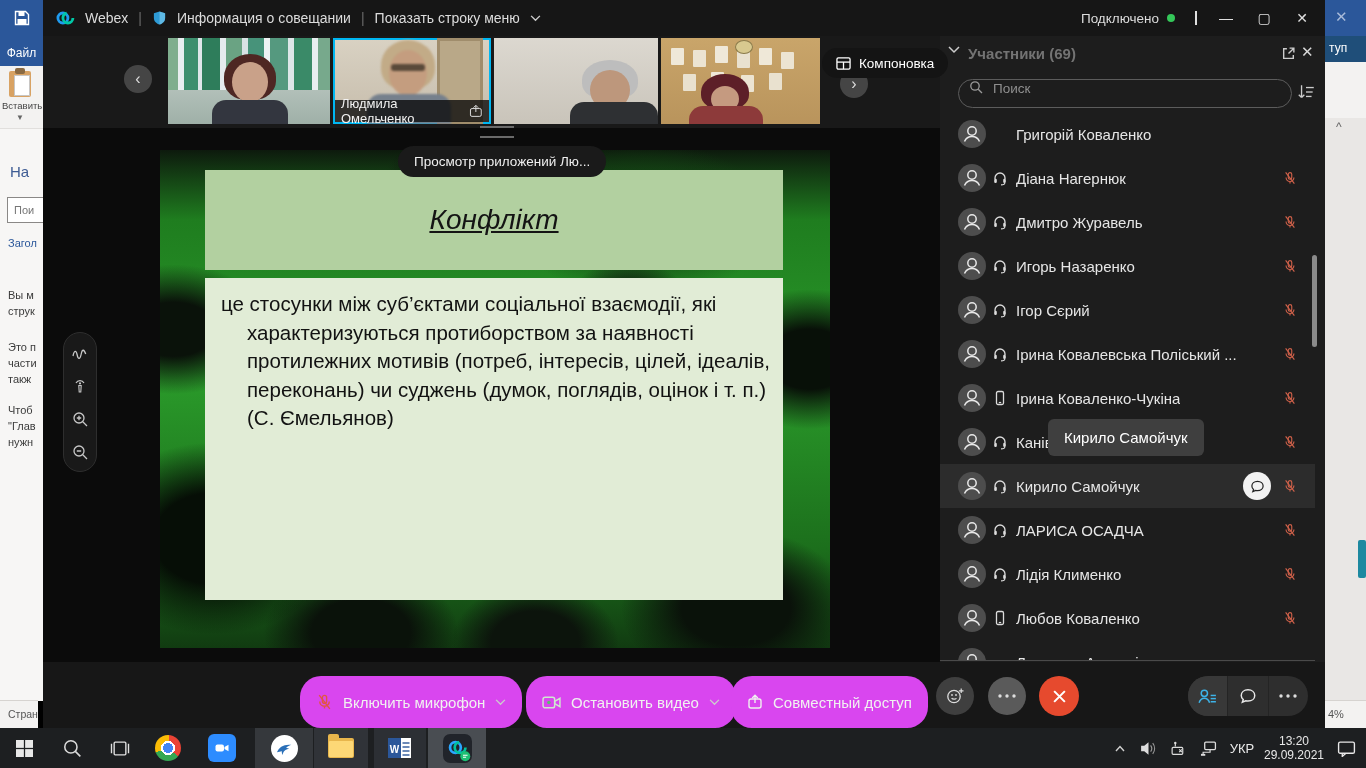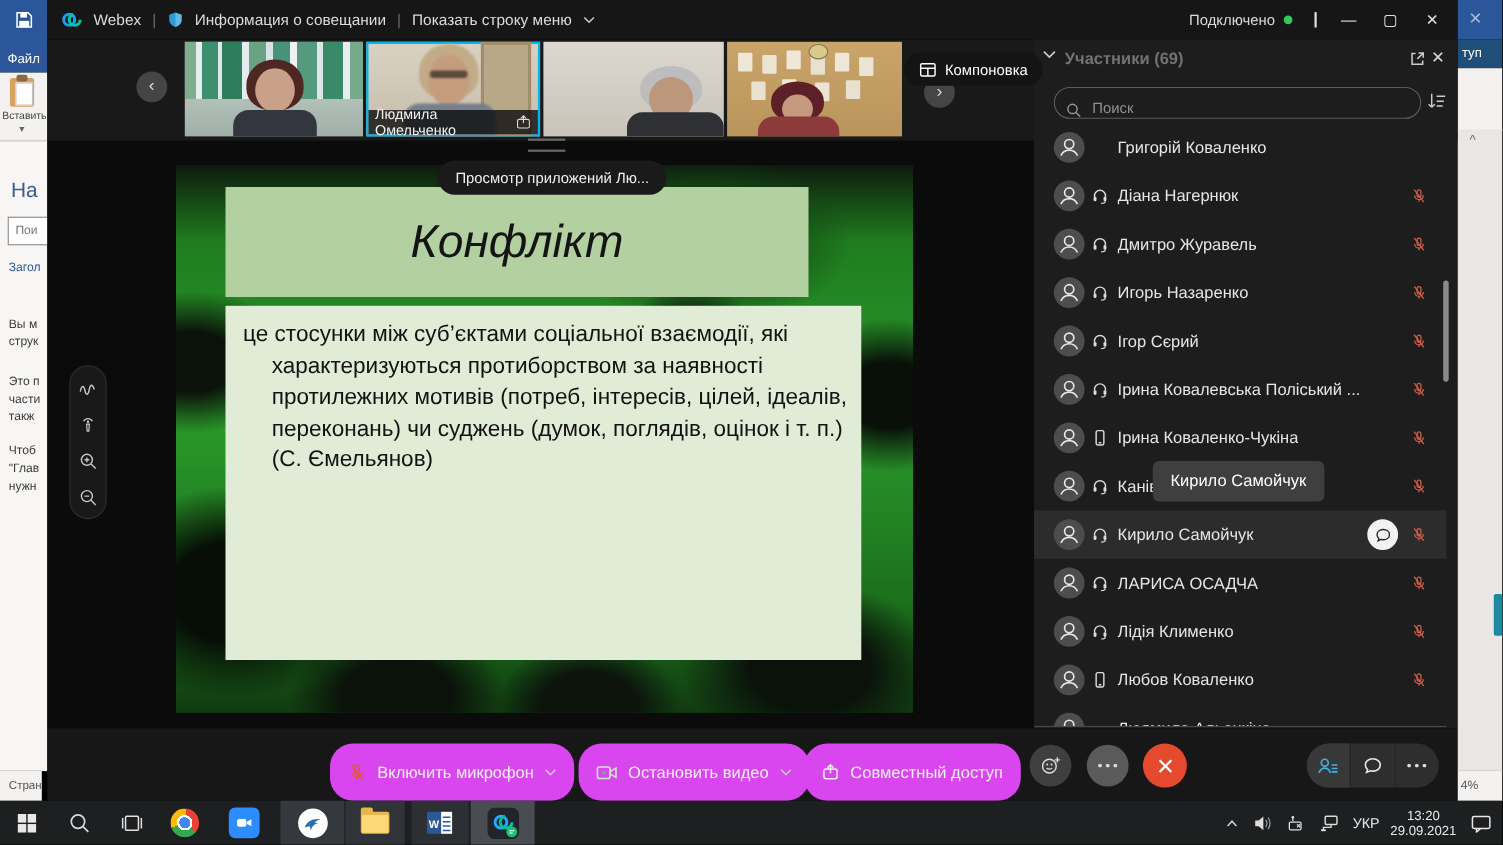--- a/index.html
+++ b/index.html
@@ -13,21 +13,21 @@
   .w-qat{left:0;top:0;width:43px;height:40px;background:#2b579a;}
   .w-filetab{left:0;top:40px;width:43px;height:26px;background:#2b579a;color:#fff;
     font-size:12px;display:flex;align-items:center;justify-content:center;}
   .w-ribbon{left:0;top:66px;width:43px;height:62px;background:#f3f2f1;overflow:hidden;}
   .w-clip{position:absolute;left:9px;top:5px;width:22px;height:26px;background:#d8a263;border-radius:2px;}
   .w-clip:before{content:"";position:absolute;left:6px;top:-3px;width:10px;height:6px;background:#8a6a43;border-radius:2px;}
   .w-clip:after{content:"";position:absolute;left:5px;top:4px;width:14px;height:19px;background:#fff;border:1px solid #c8c6c4;}
   .w-paste-label{position:absolute;left:2px;top:34px;width:60px;font-size:9.5px;color:#444;}
   .w-paste-caret{position:absolute;left:16px;top:47px;font-size:8px;color:#666;}
   .w-nav{left:0;top:128px;width:43px;height:572px;background:#f7f6f5;border-top:1px solid #e1dfdd;overflow:hidden;}
-  .w-nav-h{position:absolute;left:10px;top:34px;font-size:19px;color:#3e5c94;}
+  .w-nav-h{position:absolute;left:10px;top:34px;font-size:15px;color:#3e5c94;}
   .w-nav-search{position:absolute;left:7px;top:68px;width:40px;height:26px;background:#fff;border:1px solid #8a8886;
     font-size:11px;color:#767676;line-height:24px;padding-left:6px;box-sizing:border-box;}
   .w-nav-link{position:absolute;left:8px;top:108px;font-size:11px;color:#2b579a;}
   .w-nav-p{position:absolute;left:8px;font-size:11px;color:#3b3b3b;line-height:16px;}
   .w-status{left:0;top:700px;width:38px;height:28px;background:#f3f2f1;border-top:1px solid #d6d3d0;
     font-size:10.5px;color:#555;line-height:27px;padding-left:8px;box-sizing:border-box;overflow:hidden;}
 
   
   .wr-title{left:1325px;top:0;width:41px;height:36px;background:#2b579a;}
   .wr-close{position:absolute;left:10px;top:8px;font-size:15px;color:#a9bbd9;}
@@ -85,38 +85,38 @@
     radial-gradient(140px 90px at 2% 36%,#0a120a 30%,transparent 72%),
     radial-gradient(170px 130px at 8% 78%,#060e06 35%,transparent 74%),
     radial-gradient(130px 90px at 30% 97%,#0a120a 38%,transparent 75%),
     radial-gradient(160px 110px at 86% 92%,#0a120a 34%,transparent 72%),
     radial-gradient(140px 100px at 97% 42%,#081008 30%,transparent 70%),
     radial-gradient(110px 80px at 56% 99%,#0c140c 40%,transparent 76%),
     radial-gradient(100px 66px at 44% 6%,#0d150d 28%,transparent 70%),
     radial-gradient(90px 60px at 70% 30%,#0f1c0f 20%,transparent 65%),
     radial-gradient(220px 130px at 72% 14%,#134413 18%,transparent 60%),
     linear-gradient(180deg,#0d1a0d 0%,#1f7d1f 14%,#2a9a2a 46%,#1c6f1c 80%,#113b11 100%);}
-  .slide-title{left:205px;top:170px;width:530px;height:100px;background:#b2d0a0;display:flex;align-items:center;
-    justify-content:center;font-style:italic;font-size:42px;color:#141414;}
+  .slide-title{left:205px;top:170px;width:578px;height:100px;background:#b2d0a0;display:flex;align-items:center;
+    justify-content:center;font-style:italic;font-size:28px;color:#141414;text-decoration:underline;}
   .slide-body{left:205px;top:278px;width:578px;height:322px;background:#e1ecd6;box-sizing:border-box;
     padding:12px 12px 0 16px;font-size:20.5px;line-height:28.5px;color:#121212;}
   .slide-body p{margin:0;padding-left:26px;text-indent:-26px;}
   .stage-tip{left:398px;top:146px;height:31px;background:#1a1a1a;border-radius:16px;color:#f0f0f0;font-size:13.5px;
     display:flex;align-items:center;padding:0 16px;z-index:3;}
   .annot{left:63px;top:332px;width:34px;height:140px;background:rgba(26,26,26,.95);border:1px solid #2e2e2e;
     border-radius:18px;display:flex;flex-direction:column;align-items:center;justify-content:space-between;
     padding:10px 0;box-sizing:border-box;}
 
   
   .pn-chevron{left:948px;top:46px;color:#cfcfcf;}
   .pn-title{left:968px;top:45px;color:#737373;font-size:15px;font-weight:bold;}
   .pn-popout{left:1281px;top:46px;}
   .pn-close{left:1301px;top:43px;color:#d8d8d8;font-size:15px;}
   .pn-search{left:958px;top:79px;width:334px;height:29px;border:1px solid #5c5c5c;border-radius:15px;
-    display:flex;align-items:flex-end;padding:0 10px;box-sizing:border-box;gap:8px;}
+    display:flex;align-items:flex-start;padding:0 10px;box-sizing:border-box;gap:8px;}
   .pn-search input{flex:1;background:transparent;border:none;outline:none;color:#cfcfcf;font-size:13.5px;
     font-family:"Liberation Sans",sans-serif;}
   .pn-search input::placeholder{color:#8f8f8f;}
   .pn-sort{left:1296px;top:83px;}
   .p-list{left:940px;top:112px;width:375px;height:548px;overflow:hidden;}
   .p-row{display:flex;align-items:center;height:44px;padding-left:18px;box-sizing:border-box;}
   .p-row.hl{background:#2c2c2c;}
   .avatar{width:28px;height:28px;border-radius:50%;background:#4d4d4d;display:flex;align-items:center;
     justify-content:center;margin-right:6px;flex:none;}
   .dev{width:16px;margin-right:8px;flex:none;}

